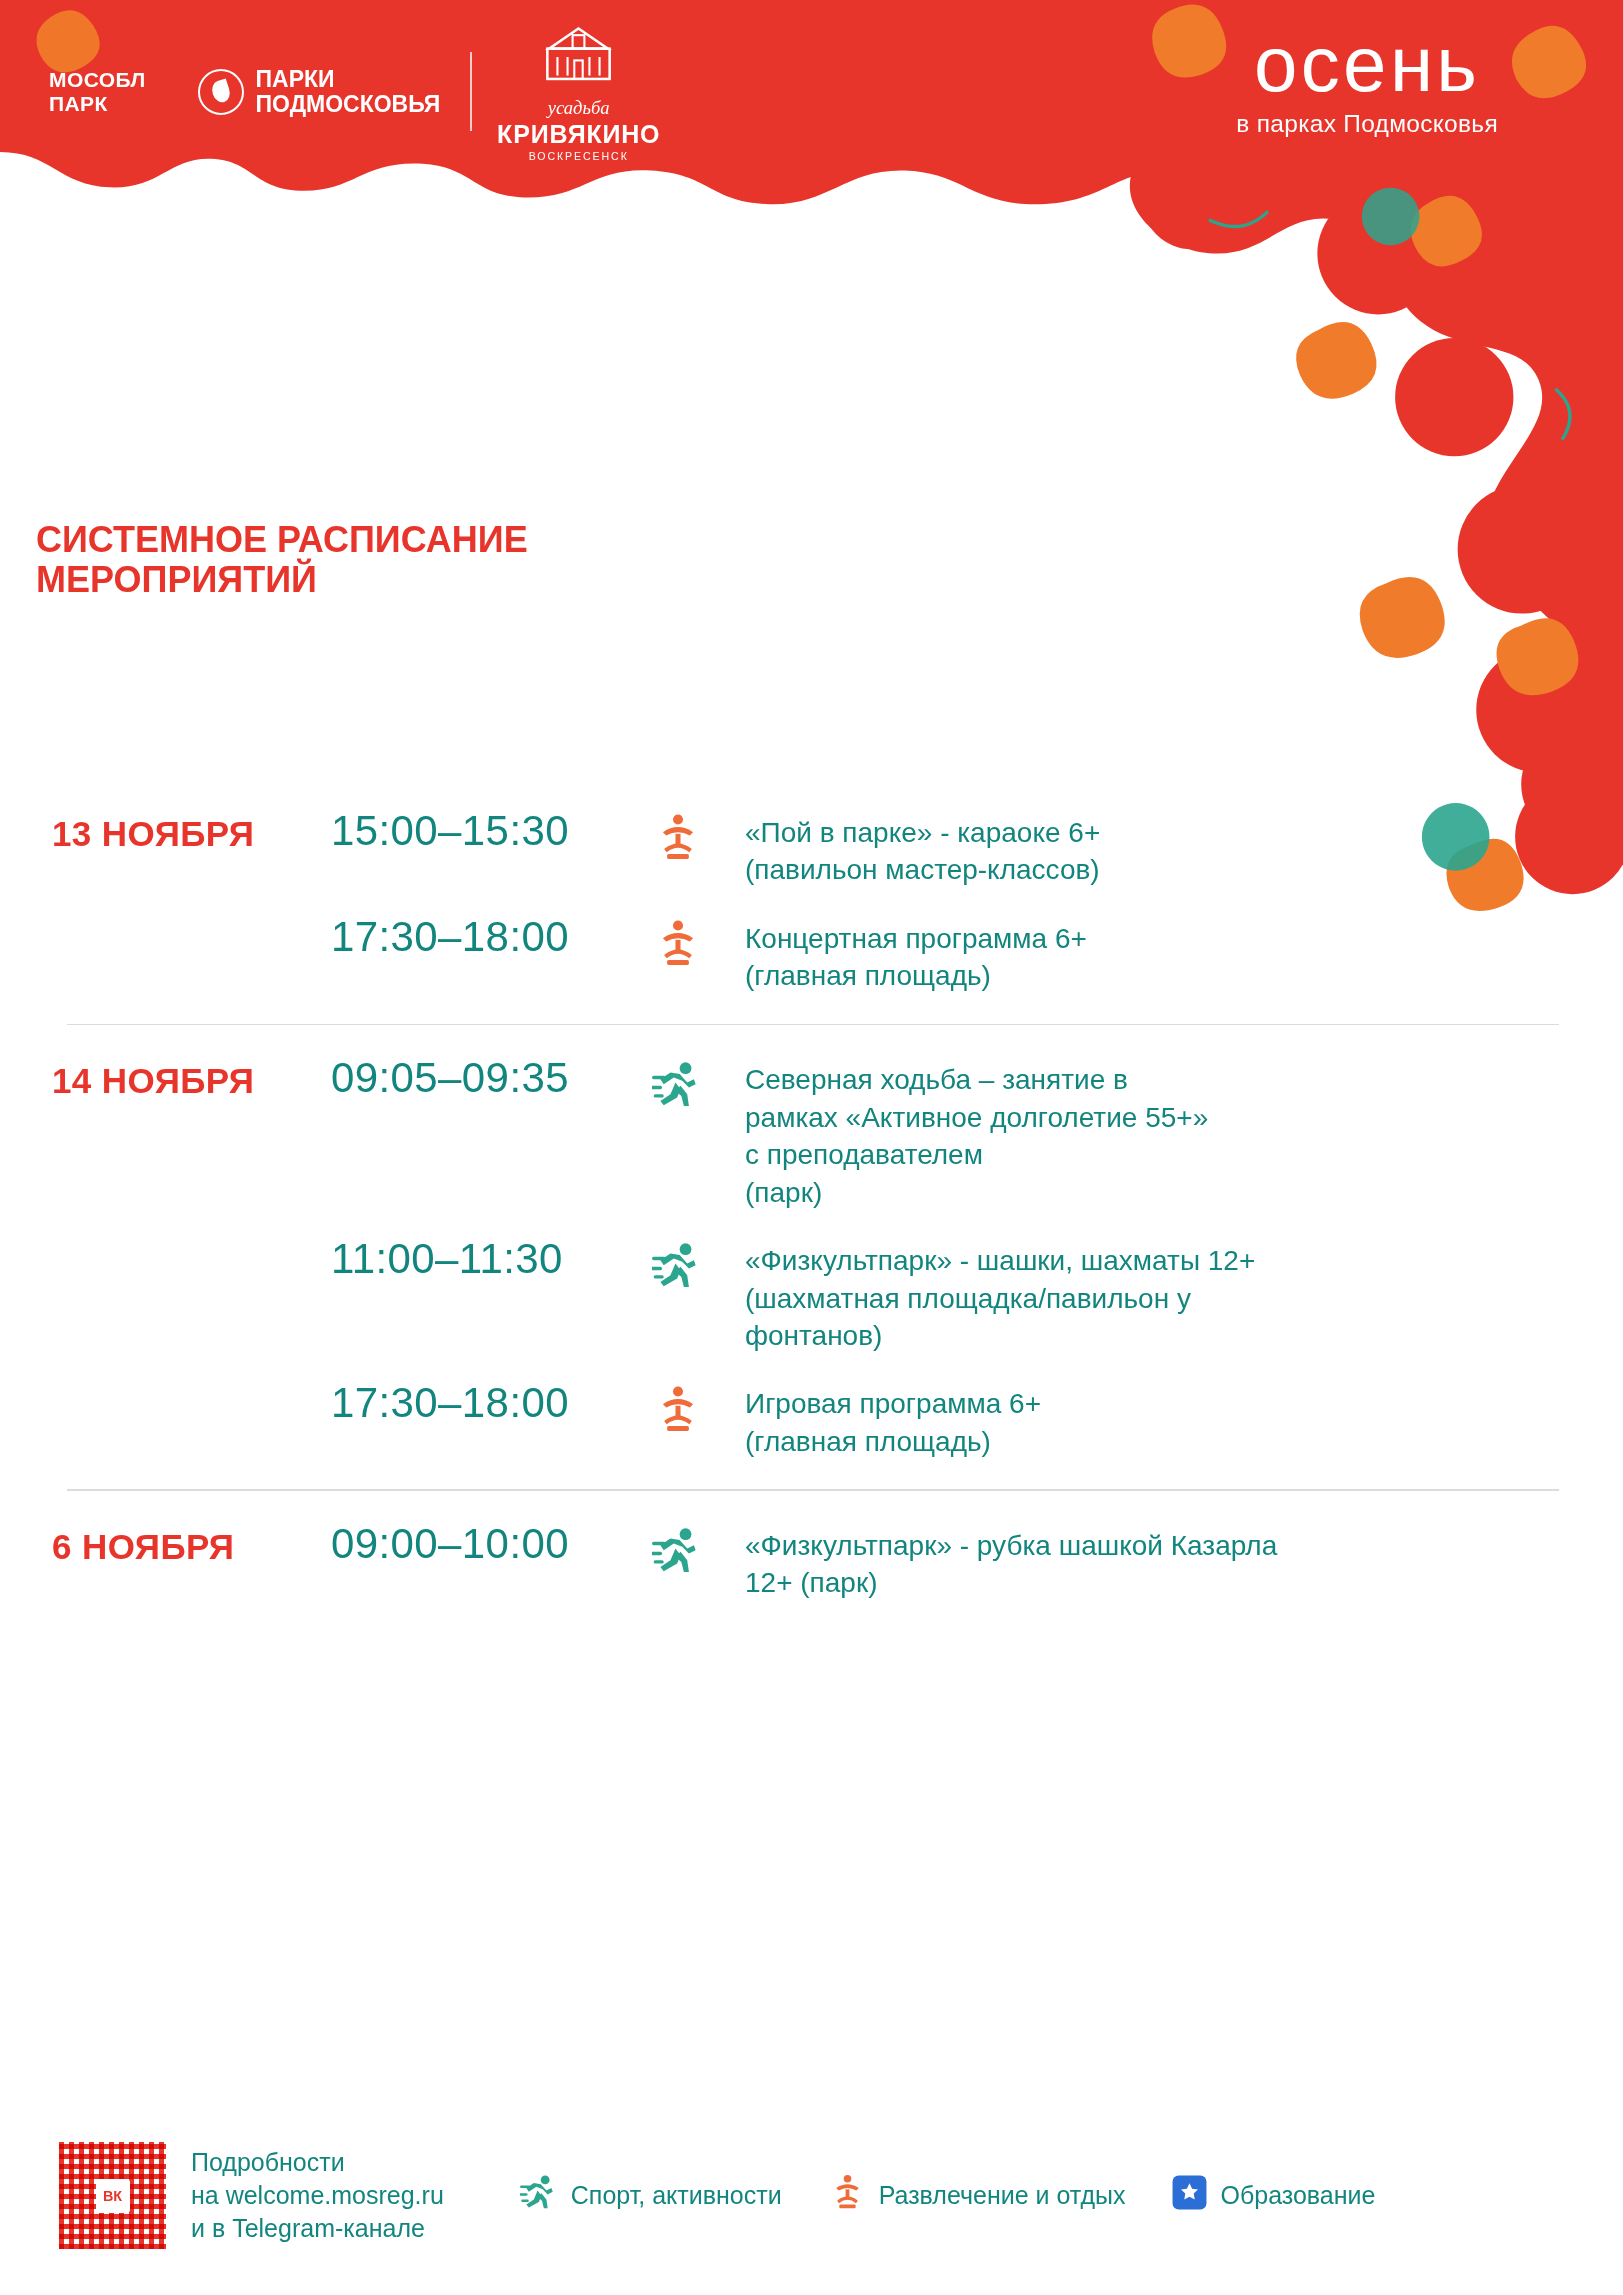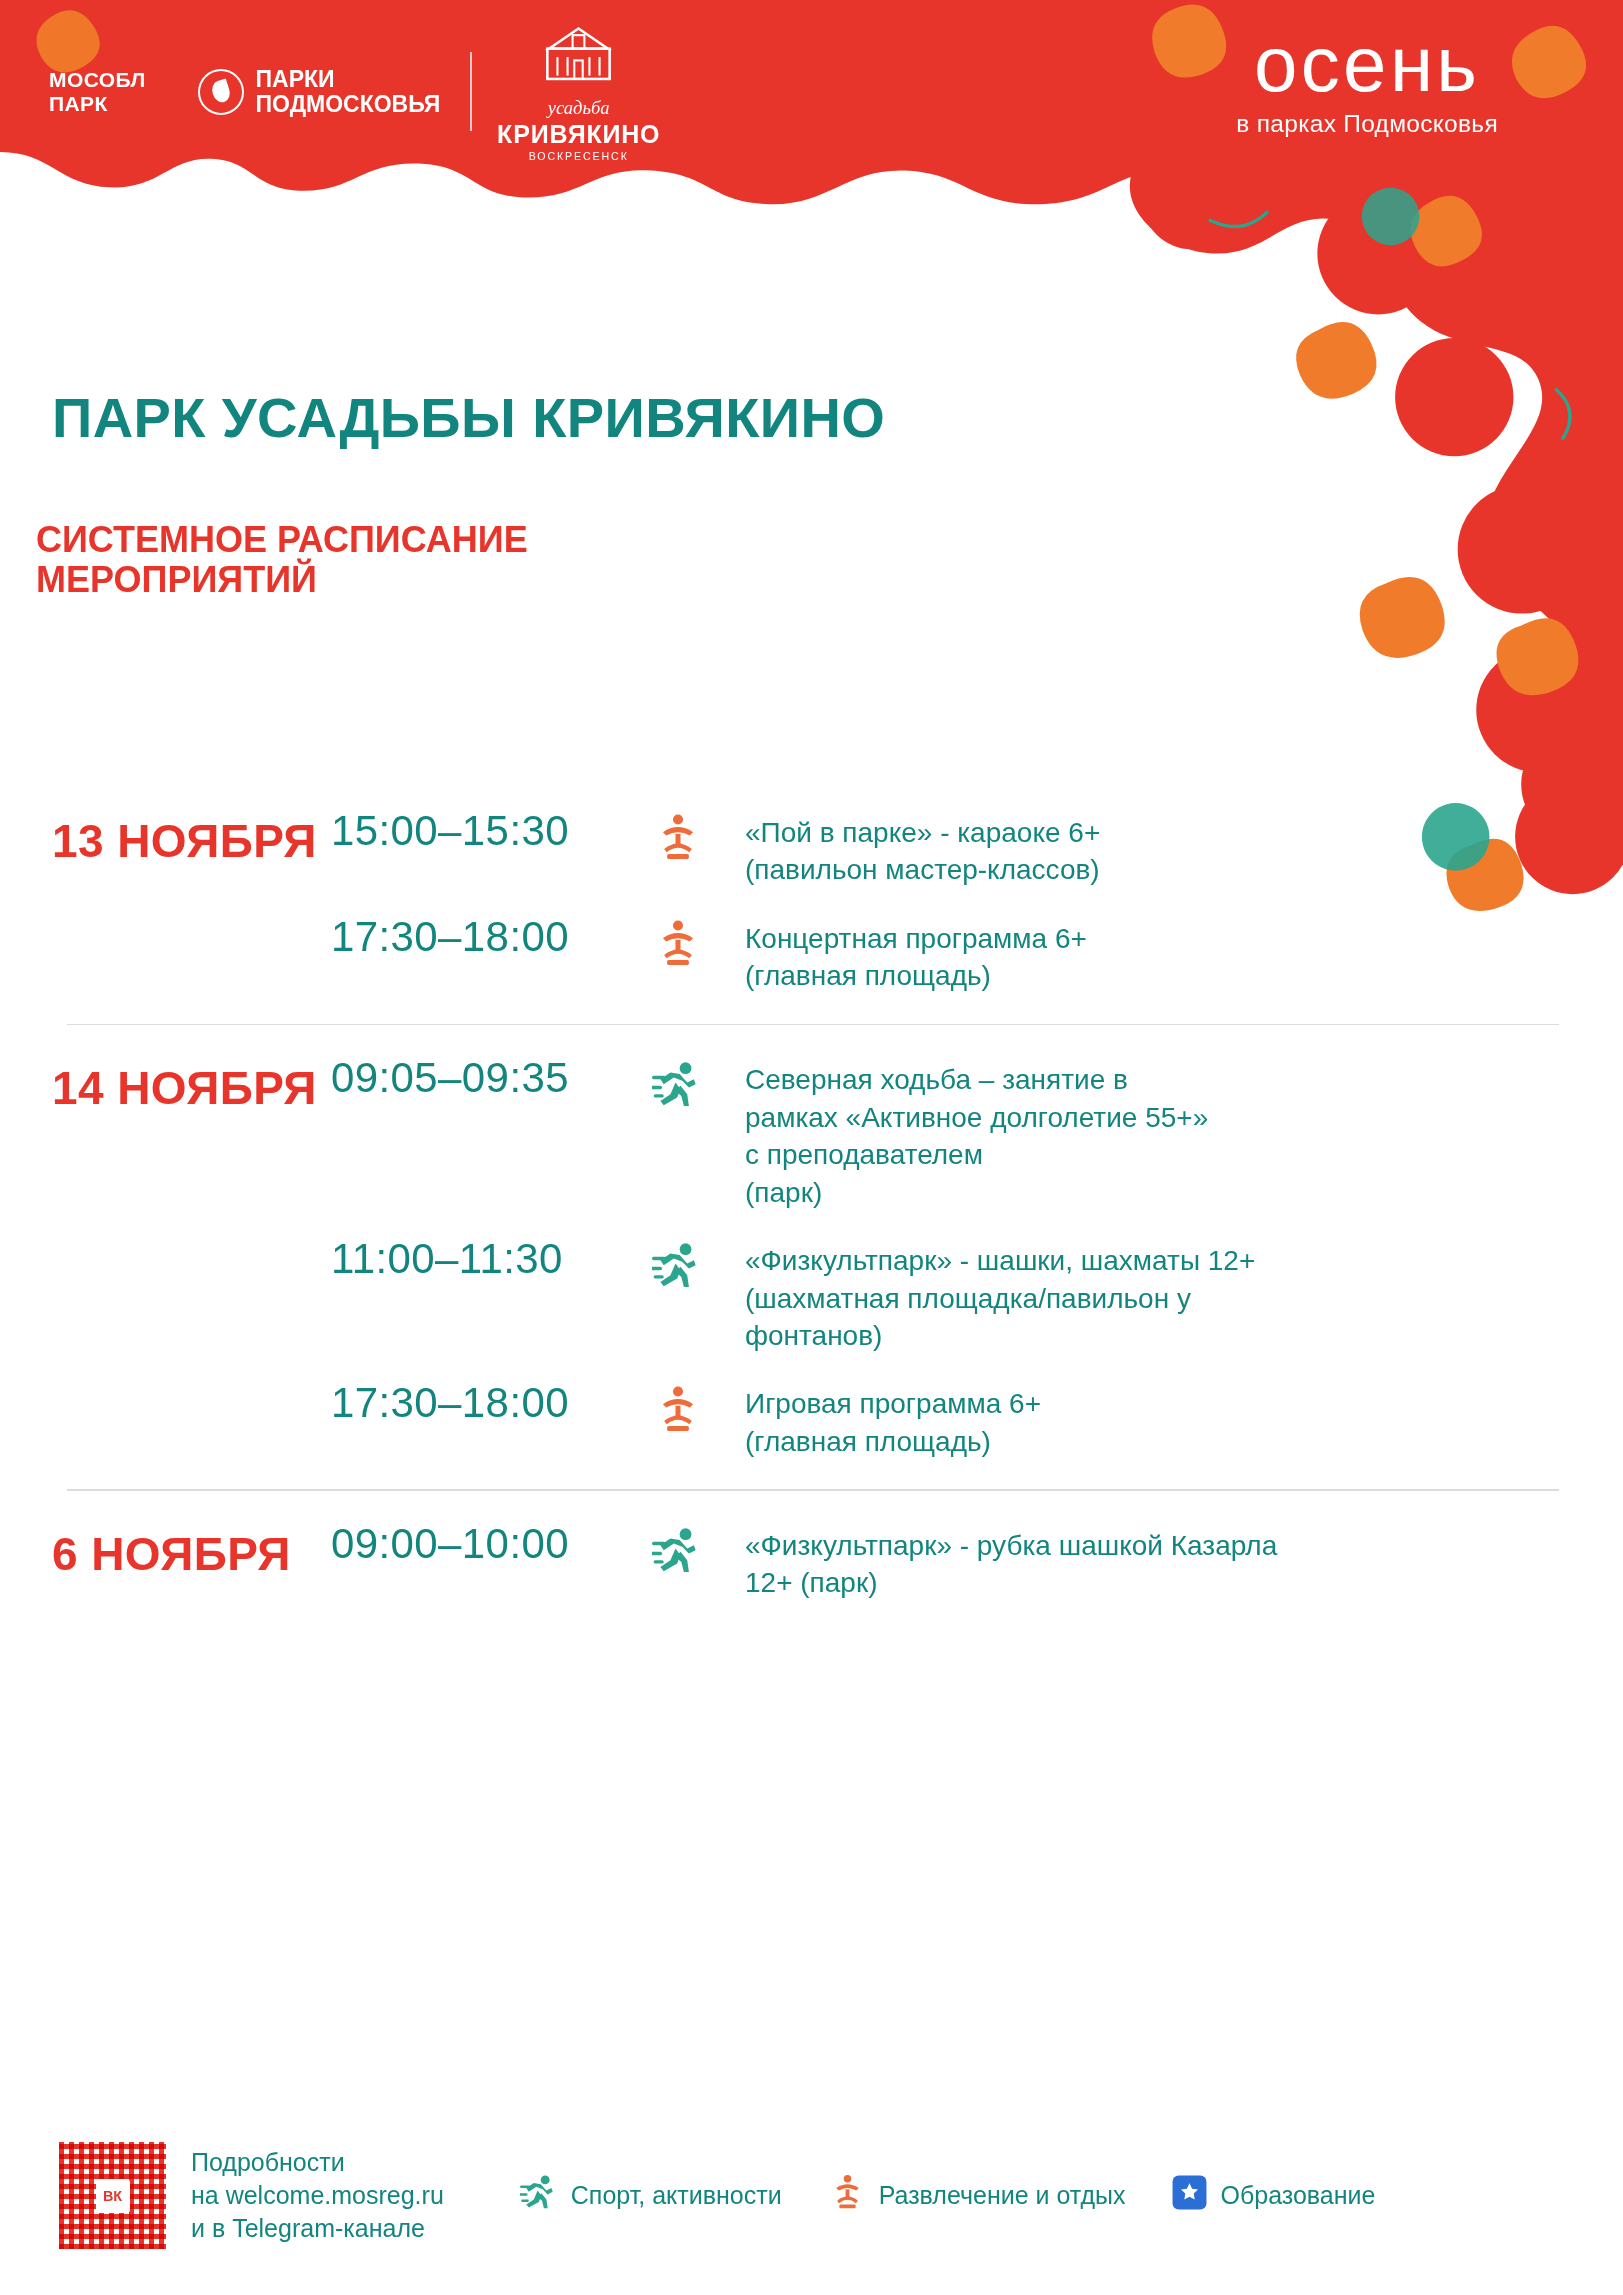--- a/index.html
+++ b/index.html
@@ -182,21 +182,21 @@
     margin: 29px 15px 29px 15px;
   }
   .row {
     display: flex;
     align-items: flex-start;
     margin-bottom: 24px;
   }
   .day-label {
     width: 279px;
     flex: 0 0 279px;
-    font-size: 46px;
+    font-size: 35px;
     font-weight: bold;
     color: #e8352b;
     padding-top: 6.8px;
     letter-spacing: 0.4px;
   }
   .time {
     width: 321px;
     flex: 0 0 321px;
     font-size: 42px;
     color: #12857e;
@@ -372,21 +372,20 @@
         <span class="krivyakino-sub">ВОСКРЕСЕНСК</span>
       </span>
     </div>
   </div>
 
   <div class="autumn-logo">
     <div class="autumn-word">осень</div>
     <div class="autumn-sub">в парках Подмосковья</div>
   </div>
 
-  <div class="title-park">ПАРК УСАДЬБЫ КРИВЯКИНО</div>
   <div class="title-sched">СИСТЕМНОЕ РАСПИСАНИЕ
 МЕРОПРИЯТИЙ</div>
 
   <div class="schedule">
 
     <div class="day-block">
       <div class="row">
         <div class="day-label">13 НОЯБРЯ</div>
         <div class="time">15:00–15:30</div>
         <div class="icon-cell">

